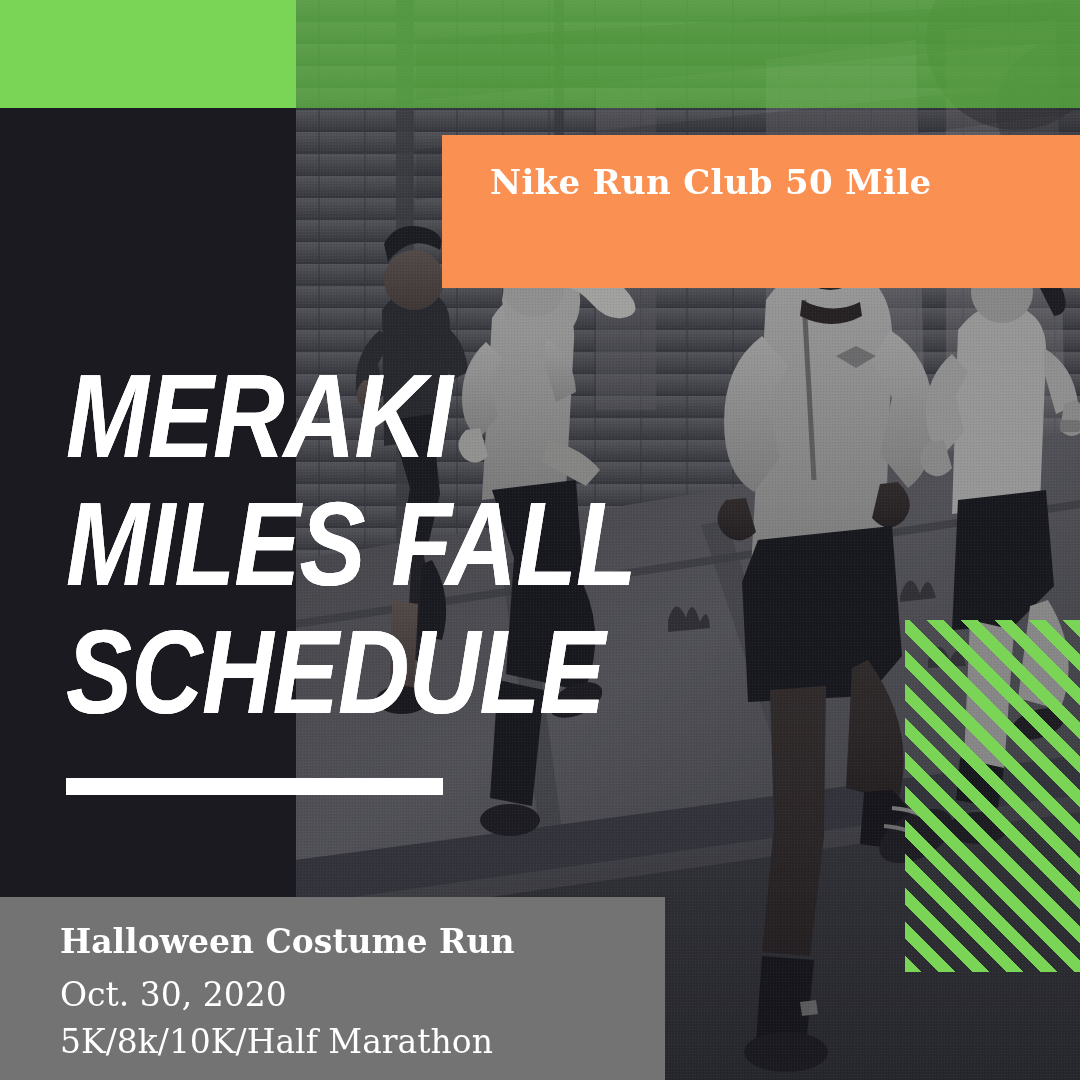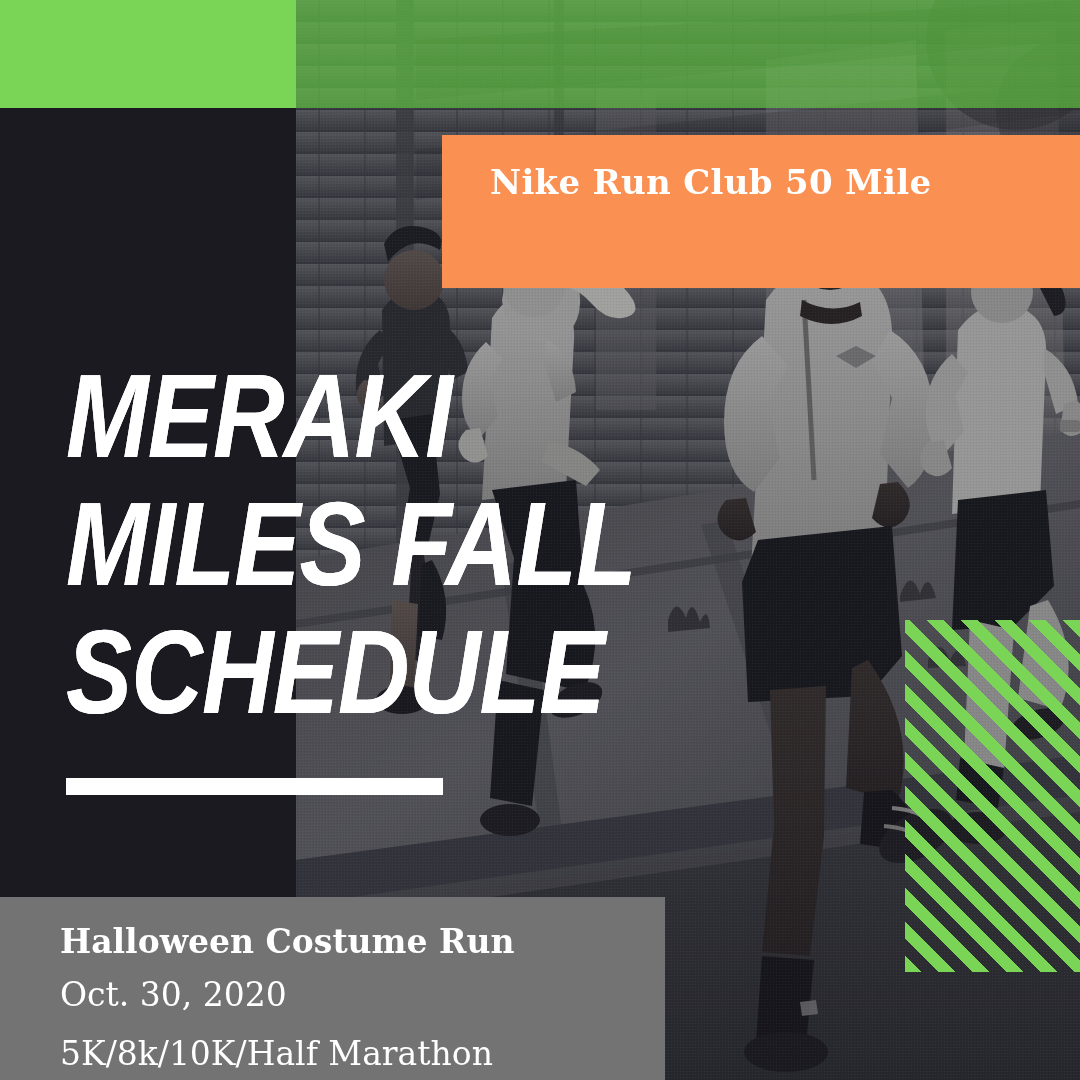--- a/index.html
+++ b/index.html
@@ -142,21 +142,21 @@
   }
   #orange-bottom .b2, #orange-bottom .b3 {
     font-family: "DejaVu Serif", serif;
     font-weight: normal;
     font-size: 33px;
     color: #ffffff;
     line-height: 1.3;
     white-space: nowrap;
   }
   #orange-bottom .b2 { margin-top: 12px; }
-  #orange-bottom .b3 { margin-top: 16px; }
+  #orange-bottom .b3 { margin-top: 4px; }
 </style>
 </head>
 <body>
 
 <div id="poster">
 
   <div id="photo">
     <svg class="ph-svg" viewBox="0 0 784 1080" preserveAspectRatio="xMidYMid slice">
       <defs>
         <linearGradient id="wallg" x1="0" y1="0" x2="0" y2="1">

